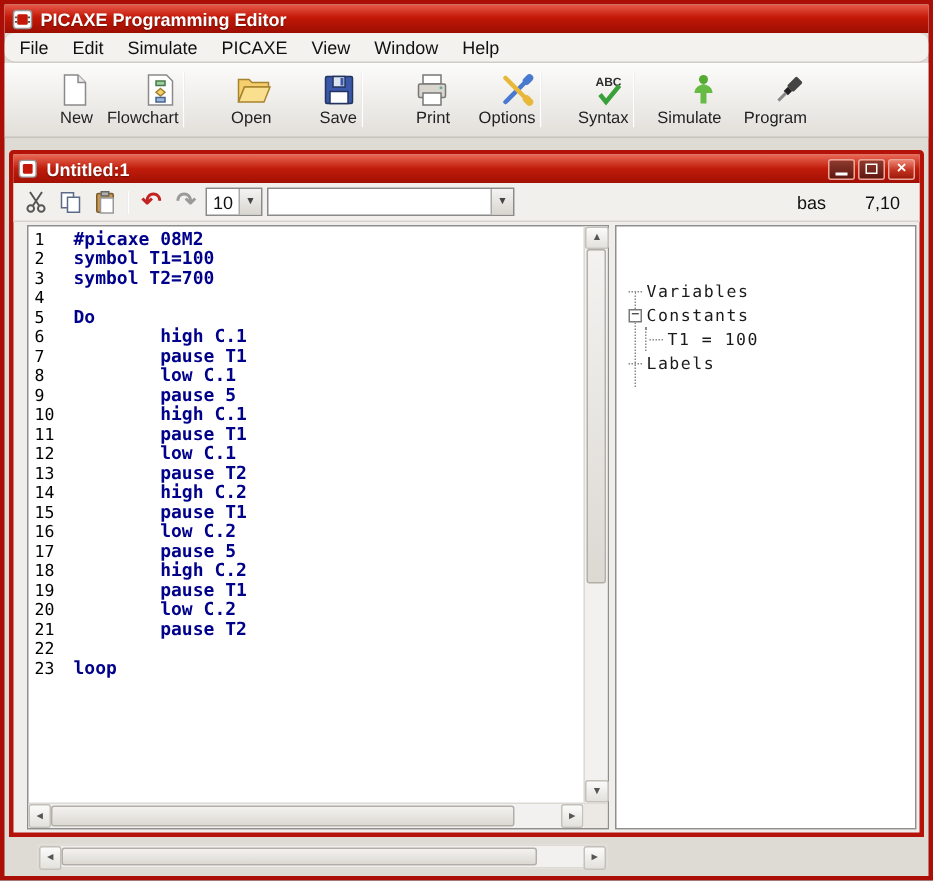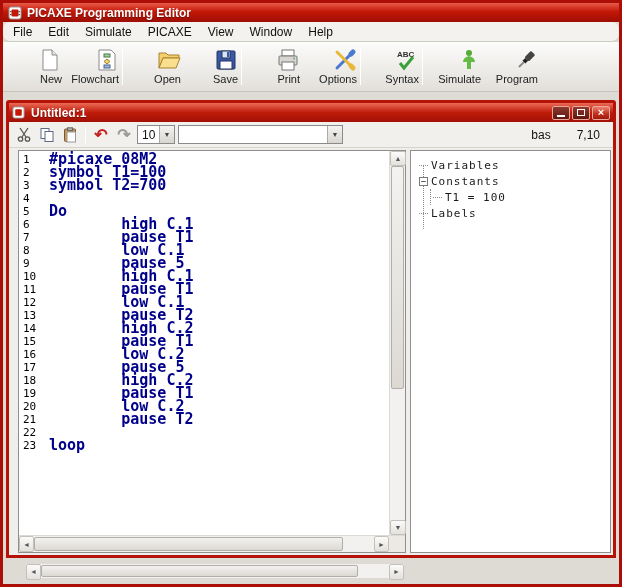--- a/index.html
+++ b/index.html
@@ -86,21 +86,21 @@
   
   .child-content{flex:1;display:flex;min-height:0;padding:2px 2px 2px 9px;}
   .editor-wrap{width:388px;flex:0 0 388px;display:flex;flex-direction:column;border:1px solid #8f8f8f;background:#fff;min-height:0;}
   .editor-main{flex:1;display:flex;min-height:0;}
   .gutter{
     width:26px;flex:0 0 26px;padding:2px 0 0 4px;
     font-family:"DejaVu Sans Mono",monospace;font-size:11px;line-height:13px;color:#000;
   }
   .code{
     flex:1;padding:2px 0 0 4px;overflow:hidden;white-space:pre;
-    font-family:"DejaVu Sans Mono",monospace;font-size:15px;line-height:13px;font-weight:bold;
+    font-family:"DejaVu Sans Mono",monospace;font-size:12px;line-height:13px;font-weight:bold;
     color:var(--code_text,#00008b);
   }
   .ln,.code-line{height:13px;}
   
   .sb-v{width:16px;flex:0 0 16px;background:#f2f1ef;border-left:1px solid #dddad5;display:flex;flex-direction:column;}
   .sb-h{height:16px;background:#f2f1ef;display:flex;}
   .sb-btn{
     flex:0 0 15px;background:linear-gradient(#fbfbfa,#e3e1dc);border:1px solid #c4c1bb;border-radius:2px;
     color:#555;font-size:7px;display:flex;align-items:center;justify-content:center;line-height:1;
   }
@@ -112,21 +112,21 @@
   .thumb-h{top:1px;bottom:1px;left:0;width:91%;}
   .editor-bottom{display:flex;flex:0 0 16px;border-top:1px solid #dddad5;}
   .editor-bottom .sb-h{flex:1;}
   .sb-corner{width:16px;background:#ece9e4;}
   .splitter{width:4px;flex:0 0 4px;}
   
   .tree-panel{
     flex:1;background:#fff;border:1px solid #8f8f8f;padding:6px 2px 2px 6px;
     font-family:"DejaVu Sans Mono",monospace;font-size:11px;color:#1a1a1a;position:relative;overflow:hidden;
   }
-  .tree{position:relative;}
+  .tree{position:relative;margin-top:29px;}
   .tree::before{
     content:"";position:absolute;left:6px;top:8px;height:64px;border-left:1px dotted #8a8a8a;
   }
   .tree-row{height:16px;display:flex;align-items:center;position:relative;padding-left:2px;}
   .tree-row.lvl1{margin-left:13px;border-left:1px dotted #8a8a8a;}
   .t-conn{width:9px;border-bottom:1px dotted #8a8a8a;margin-right:3px;flex:0 0 9px;}
   .expander{
     width:9px;height:9px;flex:0 0 9px;border:1px solid #7a7a7a;background:#fff;margin:0 3px 0 0;
     display:flex;align-items:center;justify-content:center;font-size:9px;line-height:1;color:#222;z-index:1;
   }

